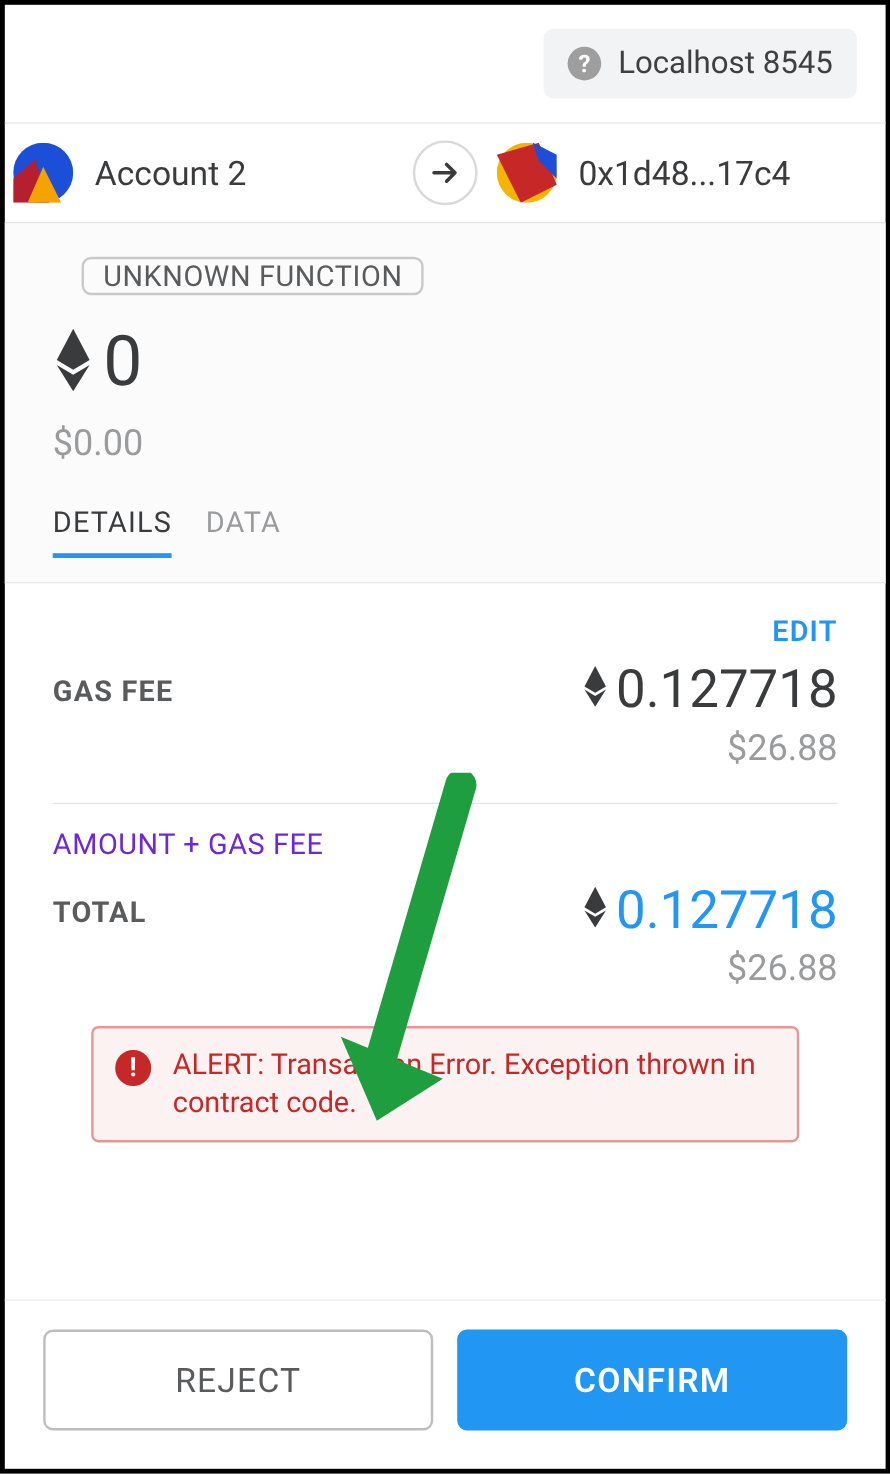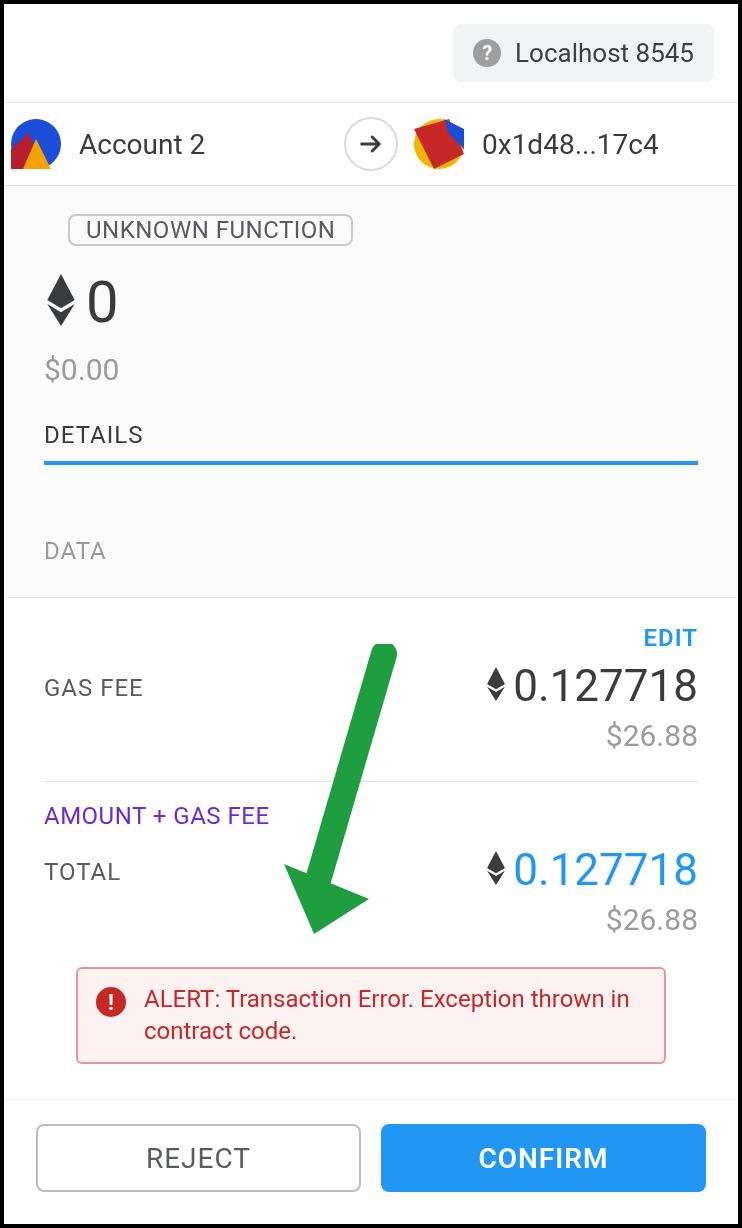--- a/index.html
+++ b/index.html
@@ -116,23 +116,22 @@
   }
   .amount-usd {
     margin-top: 16px;
     font-size: 30px;
     color: #9a9b9d;
   }
 
   
   .tabs {
     display: flex;
-    gap: 72px;
+    gap: 28px;
     margin-top: 34px;
-    flex-direction: column;
   }
   .tab {
     font-size: 24px;
     letter-spacing: 1px;
     color: #9a9b9d;
     padding-bottom: 12px;
     cursor: pointer;
   }
   .tab.active {
     color: #3a3b3d;
@@ -156,20 +155,21 @@
     display: flex;
     justify-content: space-between;
     align-items: flex-start;
     padding: 8px 0 22px 0;
   }
   .row-label {
     font-size: 24px;
     letter-spacing: 1px;
     color: #5a5b5d;
     padding-top: 14px;
+    font-weight: bold;
   }
   .row-val {
     text-align: right;
   }
   .eth-line {
     display: flex;
     align-items: center;
     justify-content: space-between;
     gap: 6px;
   }
@@ -226,21 +226,21 @@
   
   .footer {
     display: flex;
     gap: 20px;
     padding: 24px 32px 32px 32px;
     border-top: 1px solid #eee;
     margin-top: 10px;
   }
   .btn {
     flex: 1;
-    height: 68px;
+    height: 84px;
     border-radius: 8px;
     font-size: 28px;
     letter-spacing: 1px;
     display: flex;
     align-items: center;
     justify-content: center;
     cursor: pointer;
   }
   .btn-secondary {
     background: #fff;

